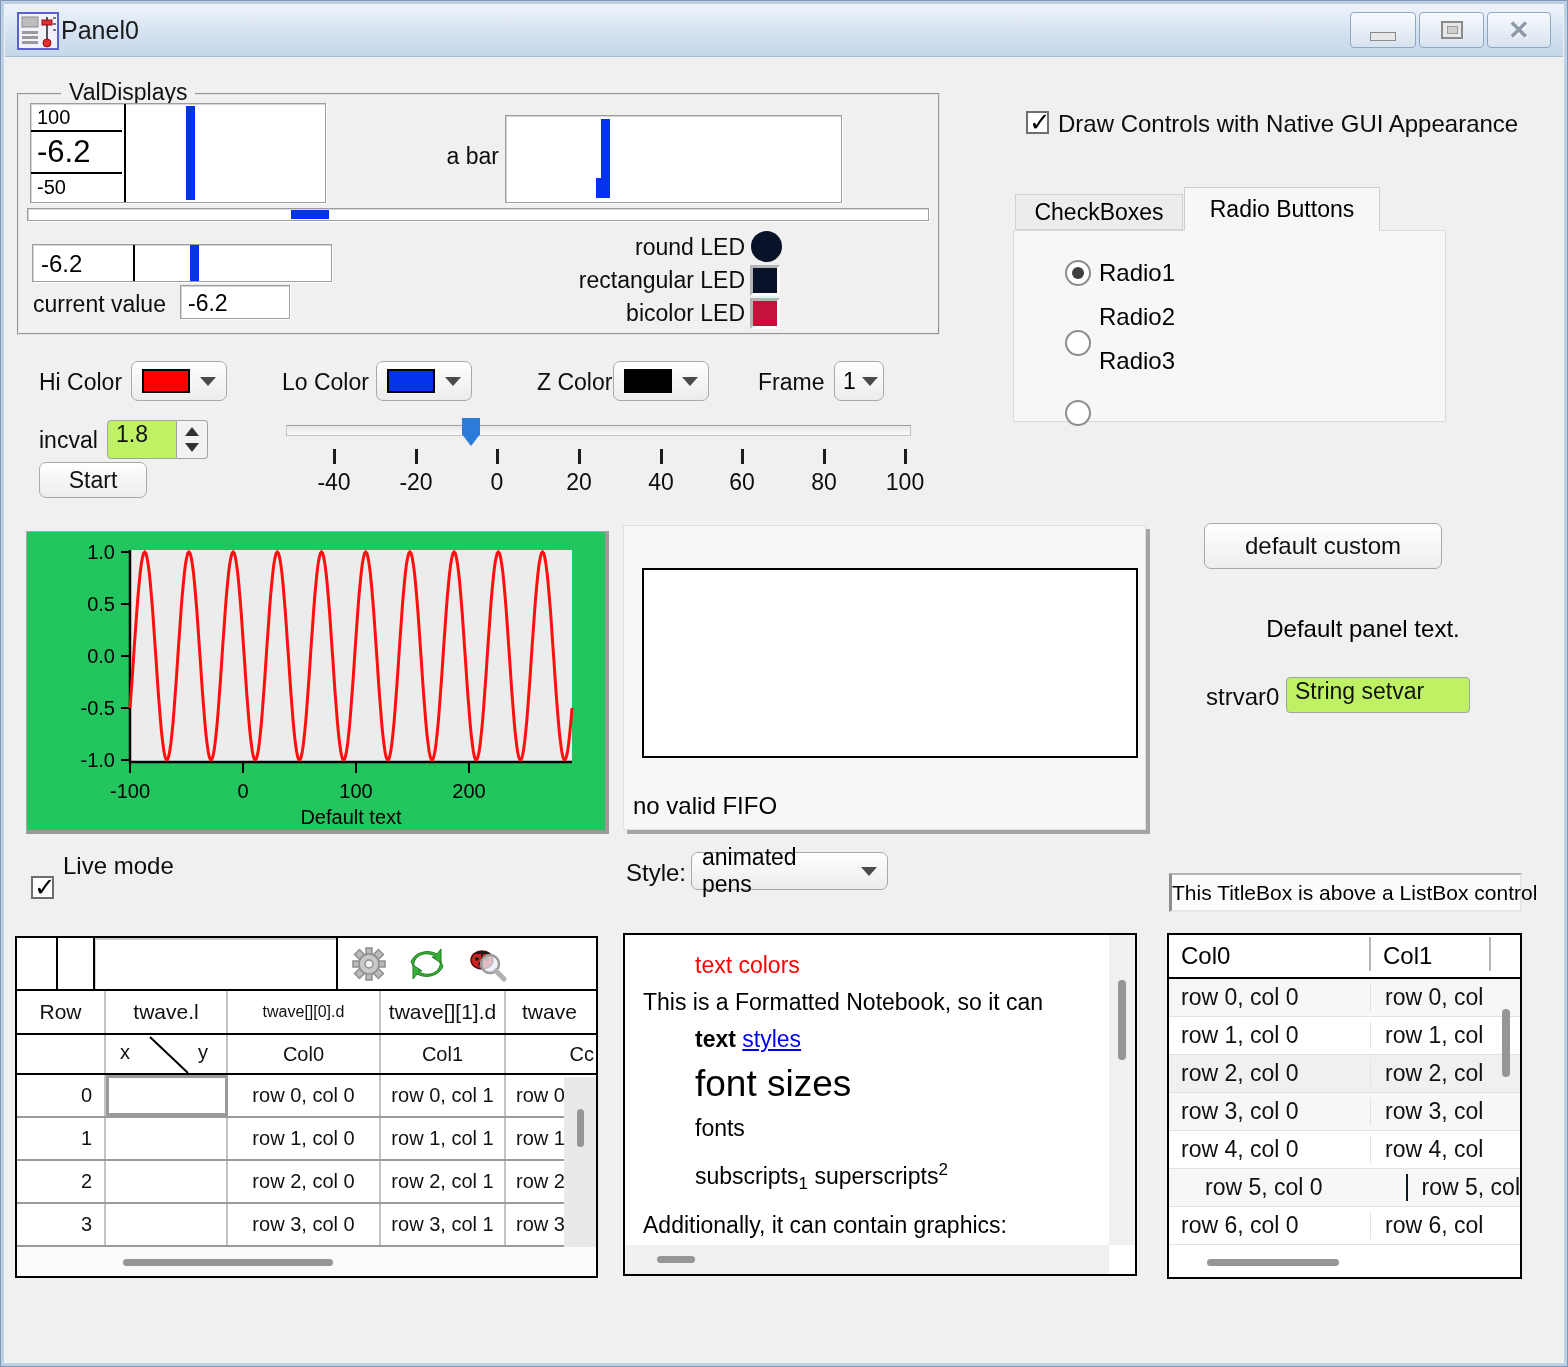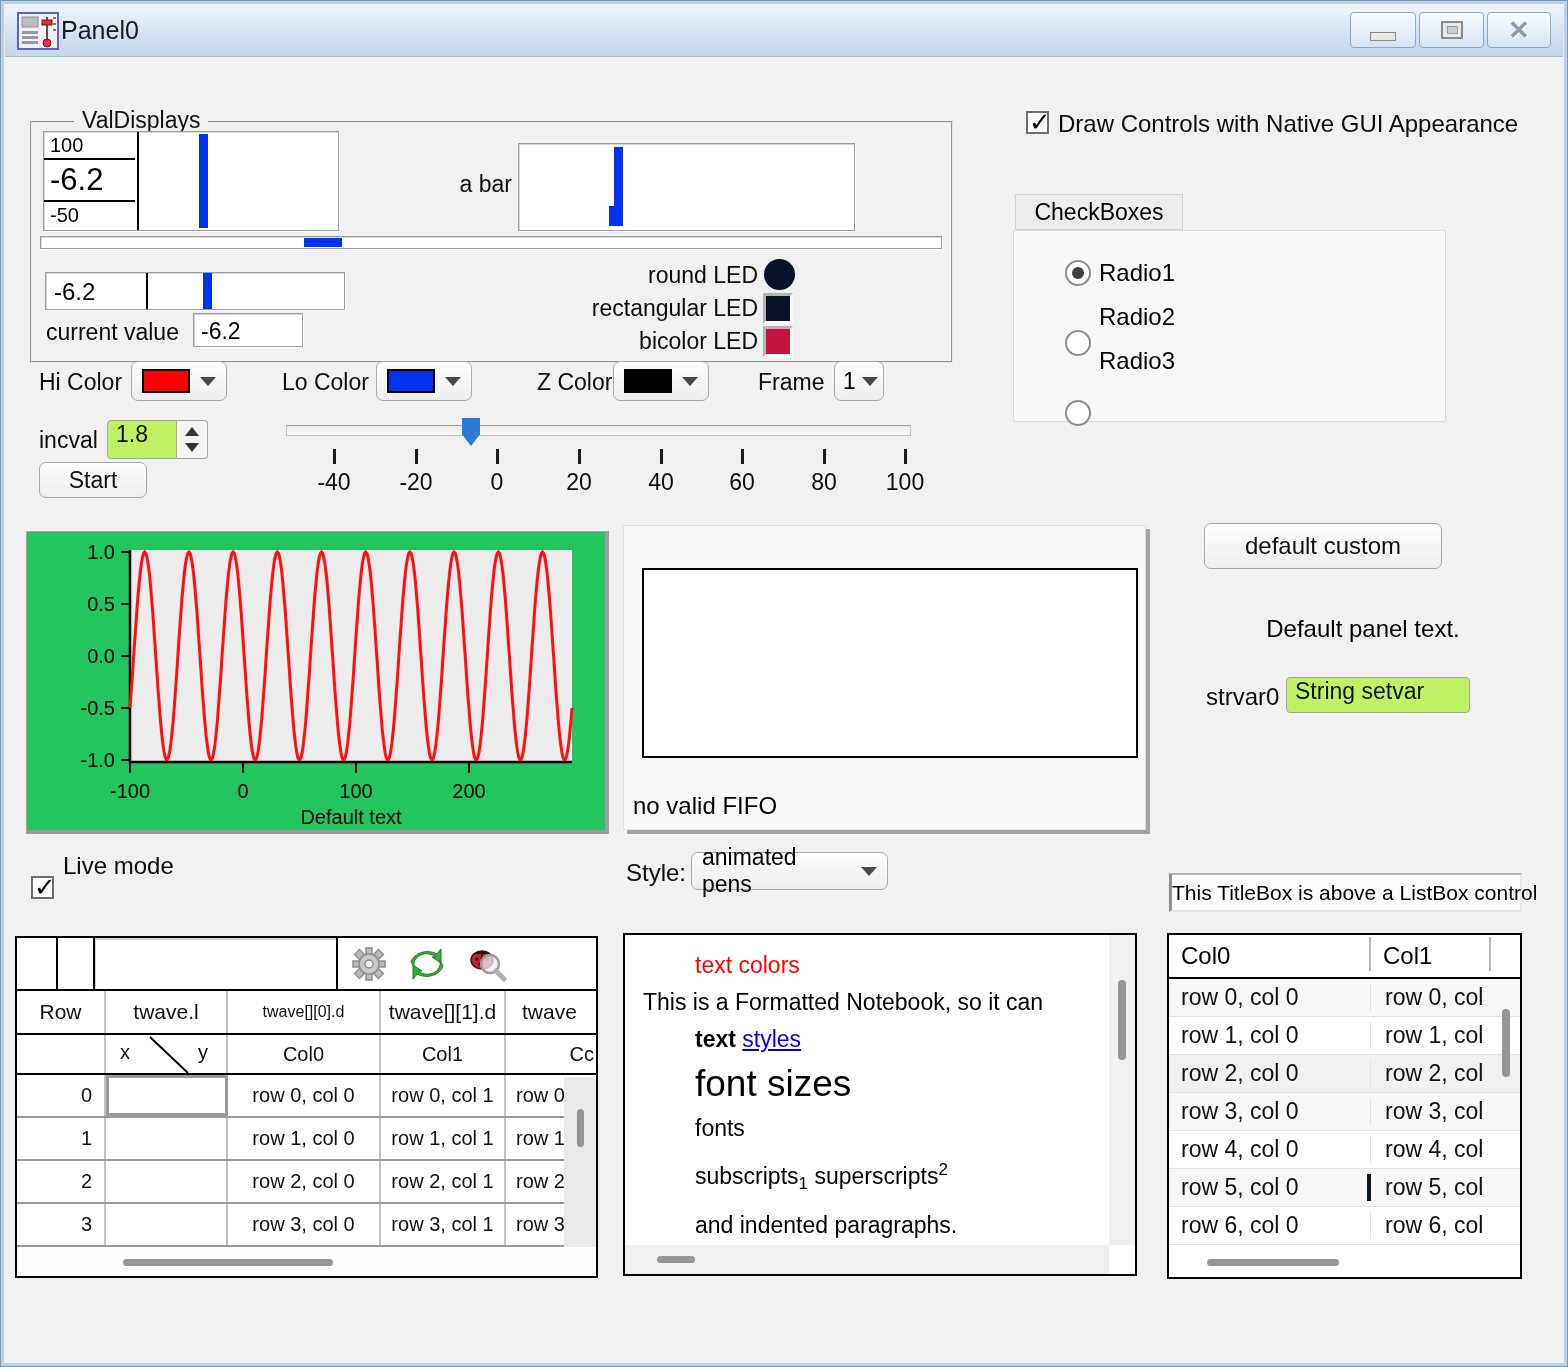--- a/index.html
+++ b/index.html
@@ -64,21 +64,21 @@
   <div class="winbtn" style="left:1349px;width:66px">
       <div class="glyph-min"></div>
     </div>
   <div class="winbtn" style="left:1418px;width:65px">
       <div class="glyph-max"></div>
     </div>
   <div class="winbtn" style="left:1486px;width:64px">
       <div class="glyph-x">✕</div>
     </div>
 
-  <div class="abs groupbox" style="left:29px;top:92px;width:923px;height:242px;margin-top:28px;">
+  <div class="abs groupbox" style="left:16px;top:92px;width:923px;height:242px;">
     <div class="grouplabel">ValDisplays</div>
 
     <div class="abs well" style="left:11px;top:8px;width:296px;height:100px;">
       <div class="abs" style="left:0;top:0;width:95px;height:98px;border-right:2px solid #000;">
         <div class="abs" style="left:6px;top:2px;font-size:20px;">100</div>
         <div class="abs" style="left:4px;top:26px;font-size:31px;border-top:2px solid #000;border-bottom:2px solid #000;width:91px;left:0;padding-left:6px;height:44px;display:flex;align-items:center;">-6.2</div>
         <div class="abs" style="left:6px;top:72px;font-size:20px;">-50</div>
       </div>
       <div class="abs" style="left: 155px; top: 2px; width: 9px; height: 94px; background-color: rgb(4, 51, 238);"></div>
     </div>
@@ -112,20 +112,23 @@
     <div class="abs" style="left: 731px; top: 203px; width: 30px; height: 31px; border-width: 3px; border-style: solid; border-image: initial; border-color: rgb(180, 180, 180) rgb(251, 251, 251) rgb(251, 251, 251) rgb(180, 180, 180); background-color: rgb(196, 18, 60);"></div>
   </div>
 
   <div class="abs checkbox" style="left:1025px;top:110px;">
       <span class="mark">✓</span>
     </div>
   <div class="abs lbl" style="left:1057px;top:109px;font-size:24px;">Draw Controls with Native GUI Appearance</div>
 
   <div class="abs" style="left:1014px;top:193px;width:168px;height:36px;background:#ececec;border:1px solid #d2d2d2;display:flex;align-items:center;justify-content:center;font-size:23px;">
     <span>CheckBoxes</span>
+  </div>
+  <div class="abs" style="left:1183px;top:186px;width:196px;height:44px;background:#f7f7f7;border:1px solid #cfcfcf;border-bottom:none;z-index:2;display:flex;align-items:center;justify-content:center;font-size:23px;">
+    <span>Radio Buttons</span>
   </div>
   <div class="abs" style="left:1012px;top:229px;width:433px;height:192px;background:#f7f7f7;border:1px solid #d9d9d9;">
     <div class="radio sel abs" style="left:51px;top:29px;"></div>
     <div class="abs" style="left:85px;top:28px;font-size:24px;">Radio1</div>
     <div class="radio abs" style="left:51px;top:73px;"></div>
     <div class="abs" style="left:85px;top:72px;font-size:24px;">Radio2</div>
     <div class="radio abs" style="left:51px;top:117px;"></div>
     <div class="abs" style="left:85px;top:116px;font-size:24px;">Radio3</div>
   </div>
 
@@ -349,21 +352,20 @@
       <div class="nb-line indent">
         <span style="font-weight:bold;">text</span>
         <span> </span>
         <span style="color:#0000ee;text-decoration:underline;">styles</span>
       </div>
       <div class="nb-line indent" style="font-size:37px;line-height:52px;">font sizes</div>
       <div class="nb-line indent">fonts</div>
       <div class="nb-line indent" style="line-height:46px;">
         <span>subscripts</span><sub style="font-size:17px;">1</sub><span> superscripts</span><sup style="font-size:17px;">2</sup>
       </div>
-      <div class="nb-line indent">and indented paragraphs.</div>
       <div class="nb-line">Additionally, it can contain graphics:</div>
     </div>
     <div class="abs" style="right:0;top:0;width:26px;height:310px;background:#f0f0f0;">
       <div class="scroll-thumb abs" style="left:9px;top:45px;width:8px;height:80px;"></div>
     </div>
     <div class="abs" style="left:0;bottom:0;width:484px;height:29px;background:#f0f0f0;">
       <div class="scroll-thumb abs" style="left:32px;top:11px;width:38px;height:7px;"></div>
     </div>
   </div>
 
@@ -392,21 +394,21 @@
       </div>
     <div class="lb-row" style="background:#f7f7f7;">
         <span style="width:202px;padding-left:12px;border-right:1px solid #e2e2e2;">row 3, col 0</span>
         <span style="padding-left:14px;white-space:nowrap;overflow:hidden;width:120px;">row 3, col</span>
       </div>
     <div class="lb-row">
         <span style="width:202px;padding-left:12px;border-right:1px solid #e2e2e2;">row 4, col 0</span>
         <span style="padding-left:14px;white-space:nowrap;overflow:hidden;width:120px;">row 4, col</span>
       </div>
     <div class="lb-row" style="background:#f7f7f7;">
-        <span style="width:202px;padding-left:12px;border-right:4px solid #0f172a;">row 5, col 0</span>
+        <span style="width:230px;padding-left:12px;border-right:2px solid #0f172a;margin-left:24px;">row 5, col 0</span>
         <span style="padding-left:14px;white-space:nowrap;overflow:hidden;width:120px;">row 5, col</span>
       </div>
     <div class="lb-row">
         <span style="width:202px;padding-left:12px;border-right:1px solid #e2e2e2;">row 6, col 0</span>
         <span style="padding-left:14px;white-space:nowrap;overflow:hidden;width:120px;">row 6, col</span>
       </div>
     <div class="abs" style="right:2px;top:46px;width:24px;height:264px;">
       <div class="scroll-thumb abs" style="left:8px;top:28px;width:8px;height:68px;"></div>
     </div>
     <div class="abs" style="left:0;bottom:0;width:351px;height:30px;background:#fff;">

